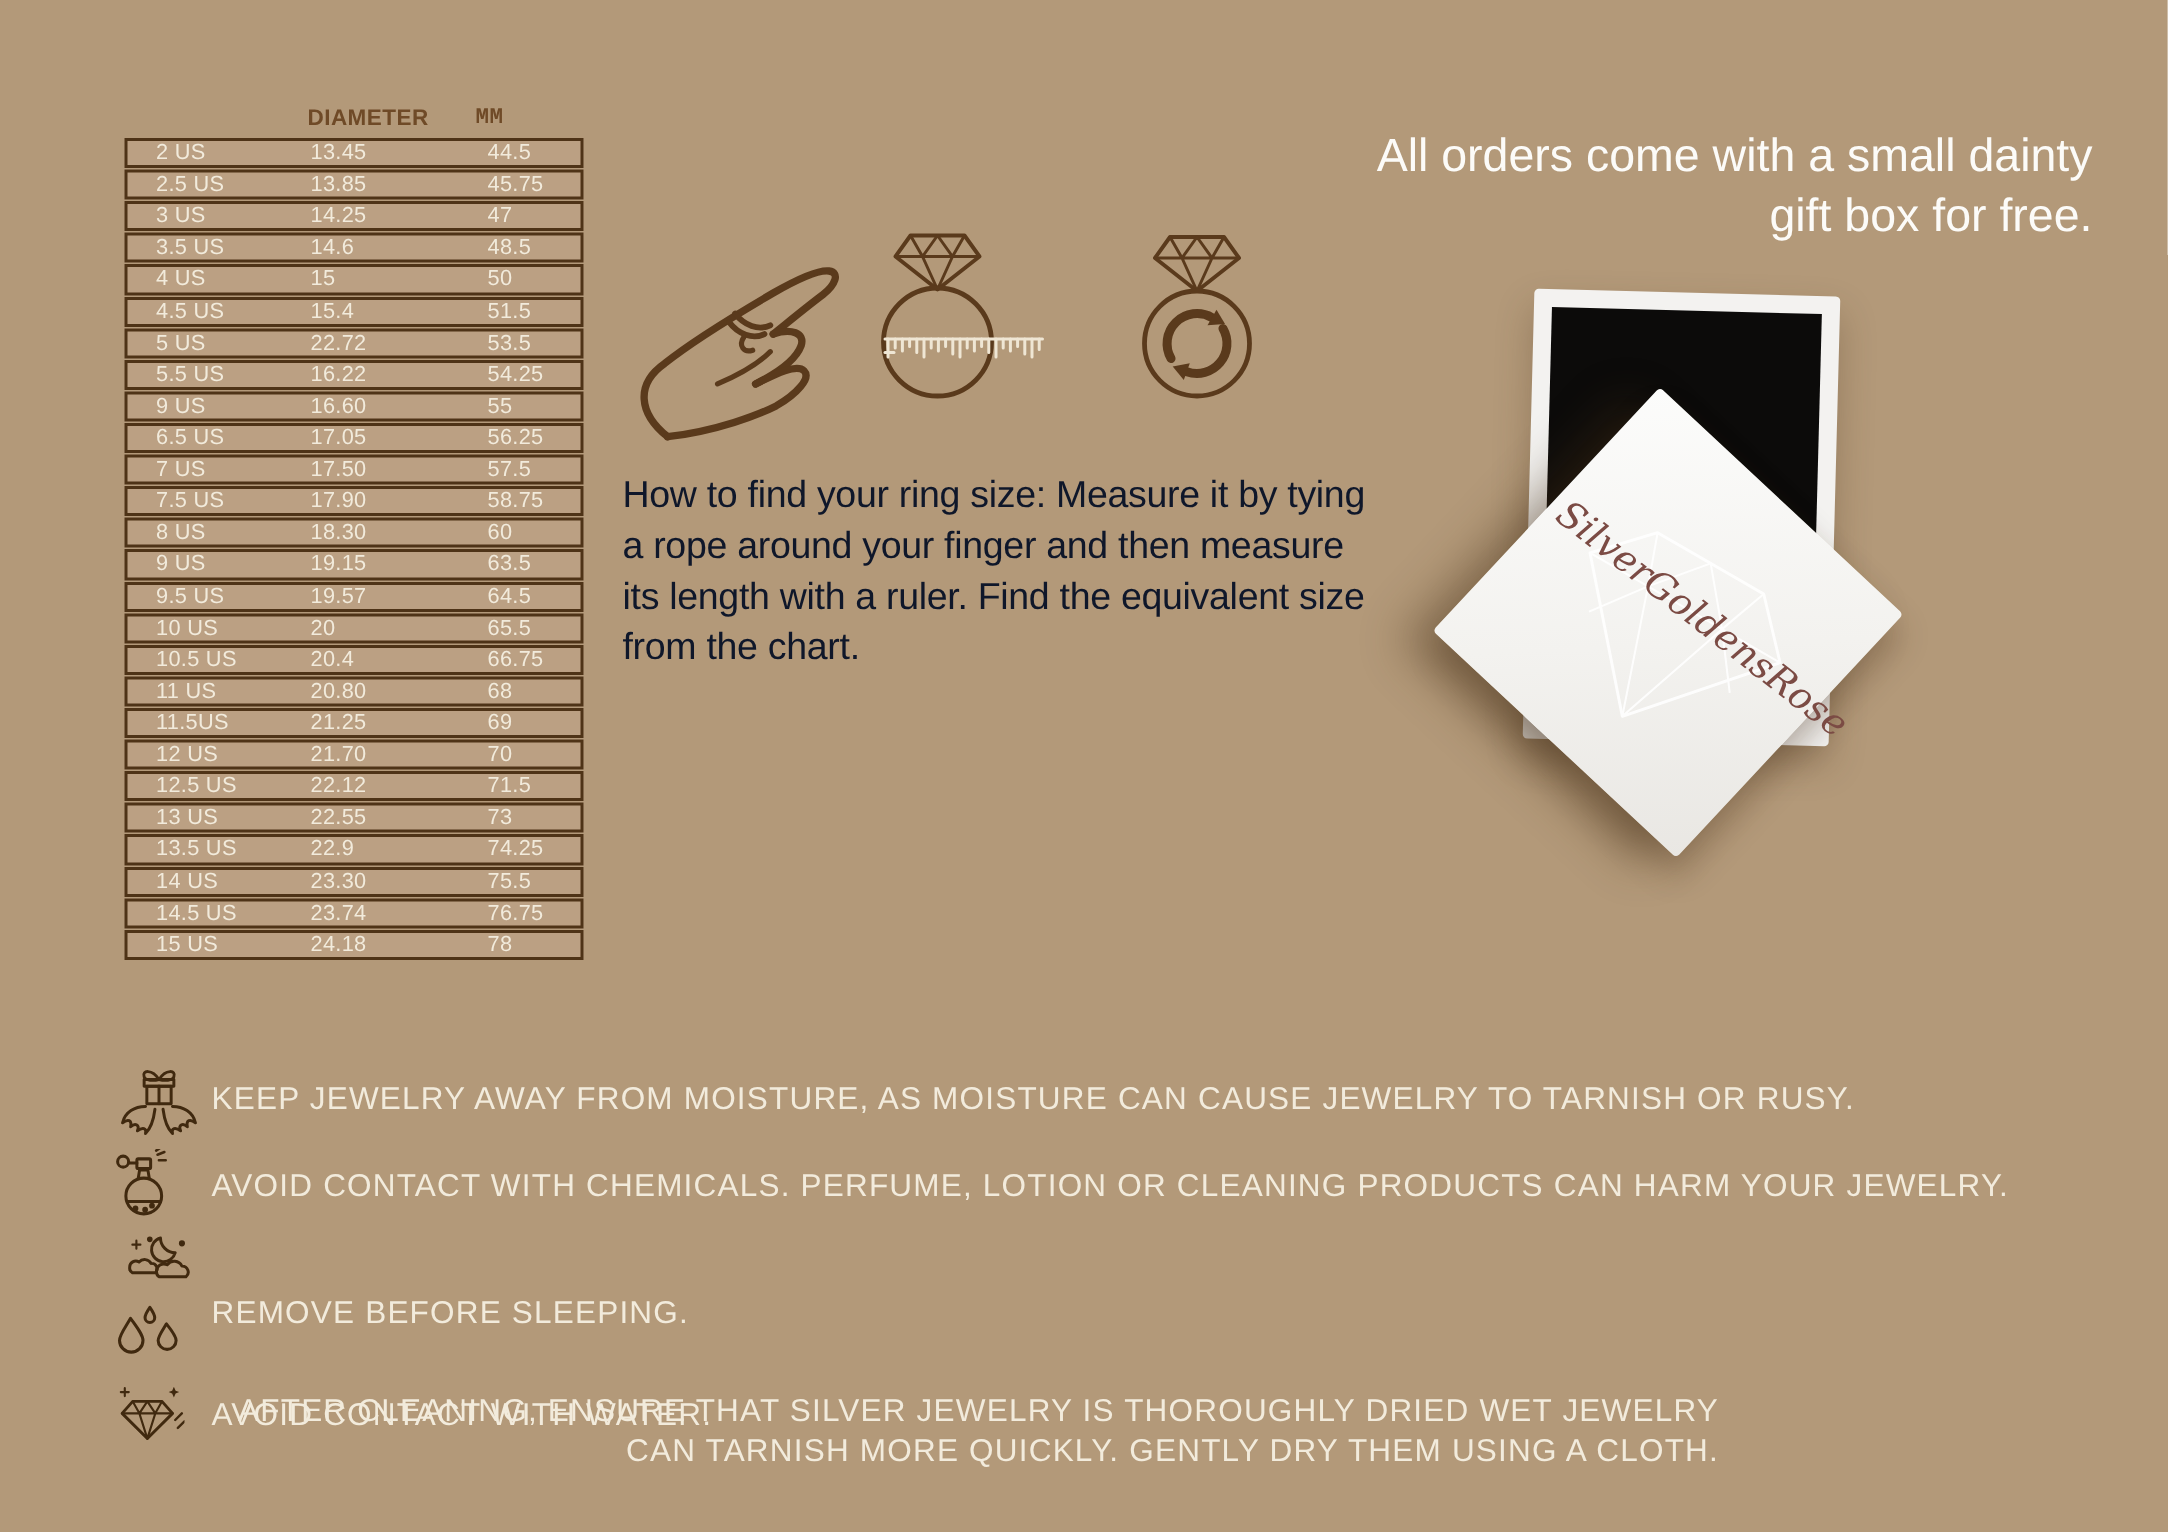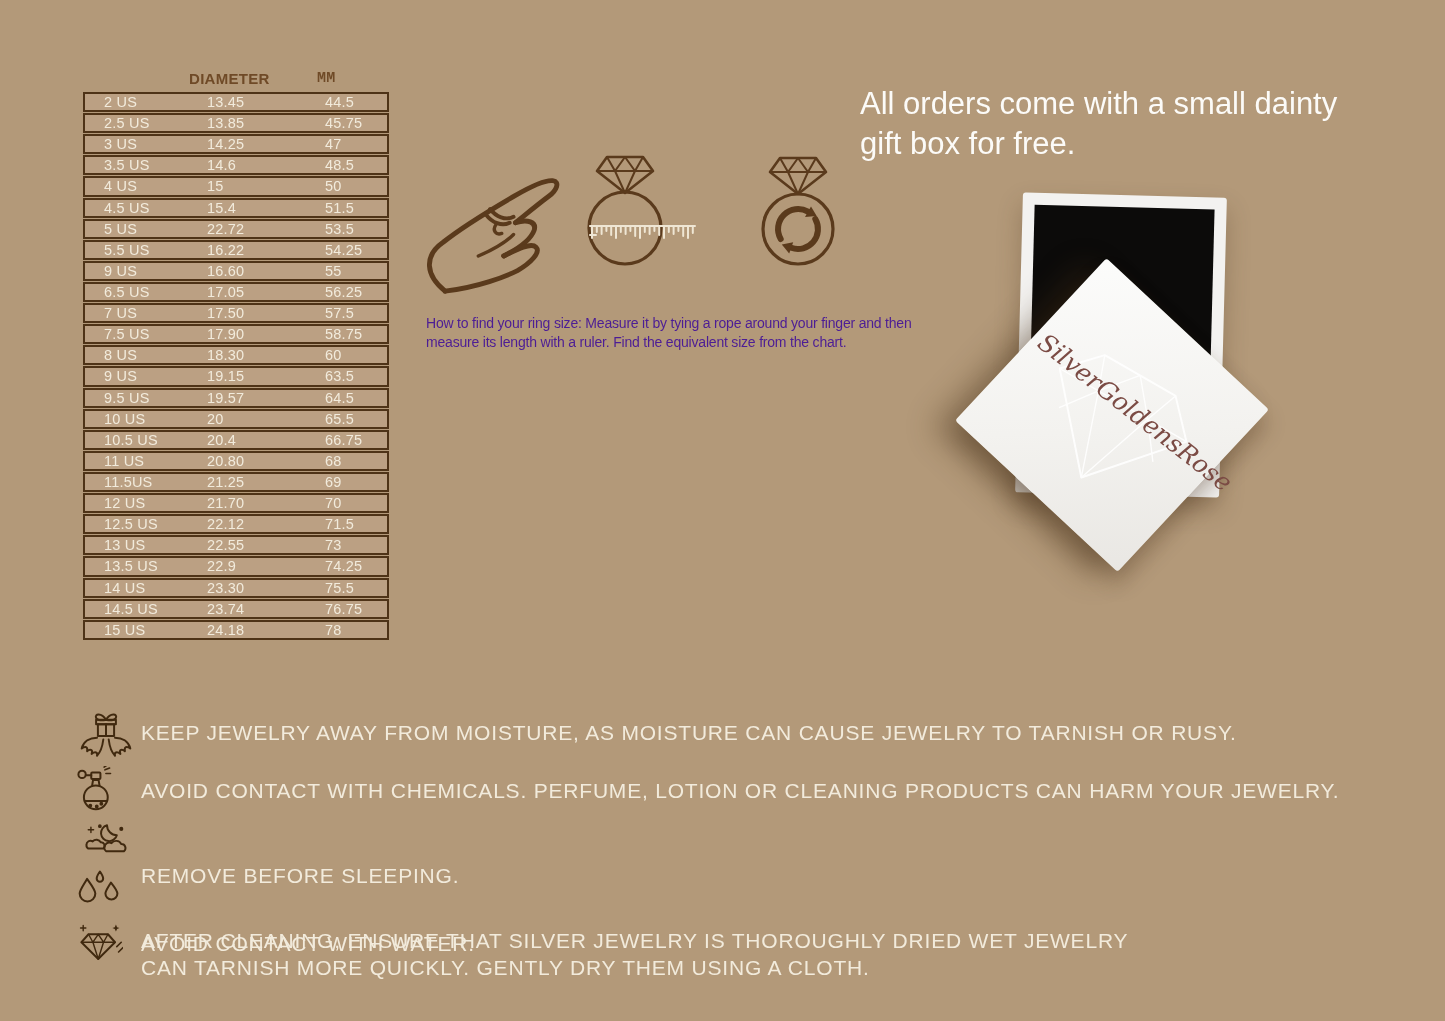--- a/index.html
+++ b/index.html
@@ -7,42 +7,42 @@
     position:relative;width:1445px;height:1021px;overflow:hidden;
     background:#b39979;
     font-family:"Liberation Sans", sans-serif;
   }
   .abs{position:absolute;}
 
   
   .chart{left:83px;top:68px;width:306px;}
   .chart-header{position:relative;height:24px;}
   .chart-header span{position:absolute;top:2px;font-size:15px;font-weight:bold;color:#6f4a27;letter-spacing:.3px;}
-  .hdr-diameter{left:106px;}
+  .hdr-diameter{left:122px;}
   .hdr-mm{left:234px;font-family:Liberation Mono, monospace;}
   .chart-body{display:flex;flex-direction:column;gap:1px;height:548px;}
   .chart-row{
     flex:1;display:flex;align-items:center;
     background:#bba083;border:2px solid #4e3317;
     font-size:14.5px;color:#f2ebdc;letter-spacing:.2px;
   }
   .chart-row .c1{padding-left:19px;flex:0 0 103px;}
   .chart-row .c2{flex:0 0 118px;}
   .chart-row .c3{flex:1;}
 
   
   .howto-text{
-    left:426px;top:314px;width:500px;
-    font-size:14px;line-height:1.35;color:#4c1d95;letter-spacing:-0.2px;
+    left:415px;top:314px;width:500px;
+    font-size:25px;line-height:1.35;color:#0f172a;letter-spacing:-0.2px;
   }
   .mid-icon svg{display:block;}
 
   
   .gift-heading{
-    left:860px;top:84px;width:535px;text-align:left;
+    left:860px;top:84px;width:535px;text-align:right;
     font-size:31px;line-height:1.3;color:#fcfbf8;font-weight:400;
   }
   .gift-heading span{display:block;}
   .box-base{
     left:1019px;top:195px;width:204px;height:300px;background:#f3f2f0;
     transform:rotate(1.5deg);border-radius:3px;
     box-shadow:0 12px 24px rgba(70,48,24,.28);
   }
   .box-inner{position:absolute;left:12px;top:12px;right:12px;bottom:26px;background:#0c0b0a;}
   .box-lid{
@@ -54,21 +54,21 @@
   .lid-diamond{left:1032px;top:342px;transform:rotate(30deg);}
   .lid-script{
     left:1010px;top:398px;width:250px;text-align:center;
     transform:rotate(38deg);
     font-family:"DejaVu Serif", serif;font-style:italic;
     font-size:25px;color:#7b4b44;letter-spacing:0px;white-space:nowrap;
   }
 
   
   .care-text{
-    font-size:21px;color:#f2ebdc;letter-spacing:.8px;white-space:nowrap;
+    font-size:21px;color:#f2ebdc;letter-spacing:.8px;white-space:nowrap;text-align:right;
   }
   .care-text.wrap{white-space:normal;width:1005px;line-height:1.28;}
 </style>
 </head>
 <body>
 
 <div class="canvas">
 
   <div class="abs chart">
     <div class="chart-header">

